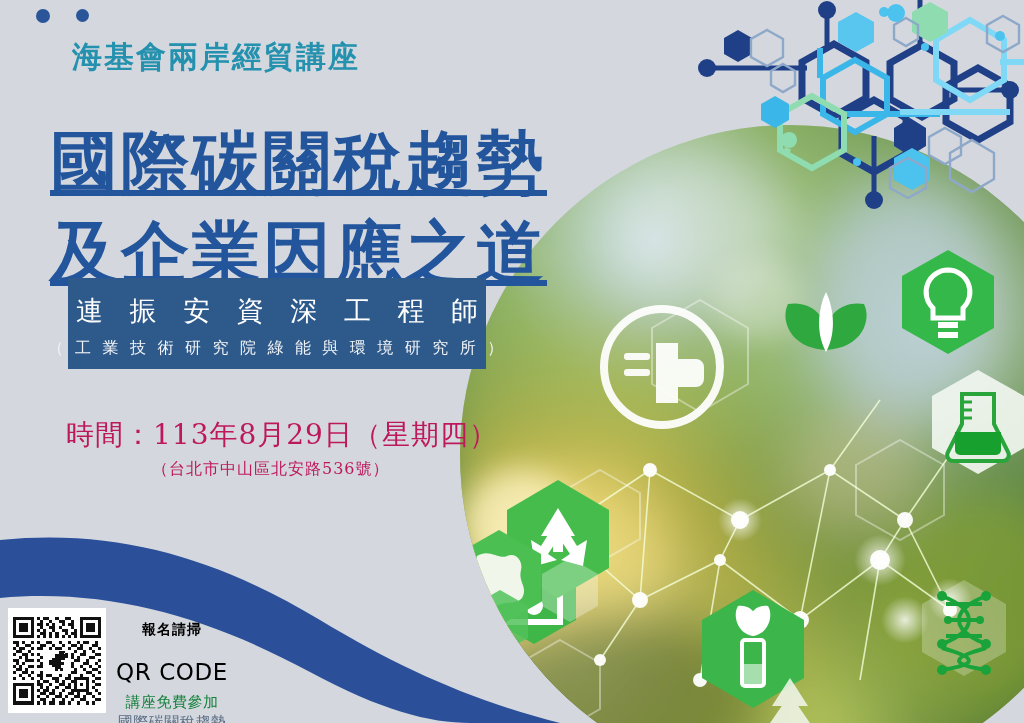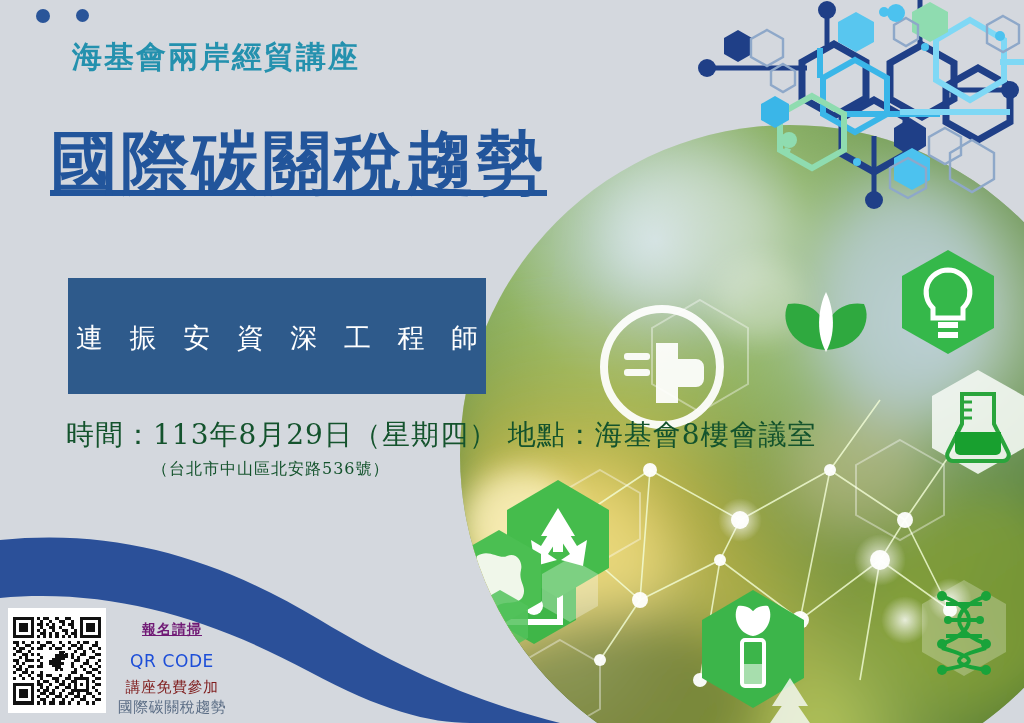--- a/index.html
+++ b/index.html
@@ -37,41 +37,41 @@
     line-height:1.32;
     letter-spacing:3px;
     white-space:nowrap;
     text-decoration:underline;
   }
   .maintitle .ln2{ display:block; }
 
   
   .speaker-box{
     position:absolute; left:68px; top:278px;
-    width:418px; height:116px;
+    width:418px; height:91px;
     background:#2e5a8b;
     display:flex; flex-direction:column;
     align-items:center; justify-content:center;
     padding-top:4px;
   }
   .speaker-name{
     color:#fff; font-size:27px; letter-spacing:9px;
     font-family:"DejaVu Sans","Liberation Sans",sans-serif;
     white-space:nowrap; padding-left:9px;
   }
   .speaker-org{
     color:#f2f4f7; font-size:16px; letter-spacing:3.2px;
     margin-top:9px; white-space:nowrap;
     font-family:"DejaVu Sans","Liberation Sans",sans-serif;
   }
 
   
   .info{
     position:absolute; left:66px; top:414px;
-    color:#14532d;
+    color:#be185d;
     font-family:"DejaVu Serif","Liberation Serif",serif;
     font-size:28px;
     line-height:1.53;
     letter-spacing:1px;
     white-space:nowrap;
   }
   .info .indent1{ padding-left:92px; display:block; }
   .info .indent2{ padding-left:86px; display:block; font-size:16px; }
 
   
@@ -80,23 +80,23 @@
     width:98px; height:105px;
     background:#fff; padding:5px;
   }
   .qr-wrap svg{ display:block; width:100%; height:100%; }
   .qr-texts{
     position:absolute; left:112px; top:620px;
     width:120px; text-align:center;
     font-family:"DejaVu Sans","Liberation Sans",sans-serif;
     line-height:1.34;
   }
-  .qr-l1{ color:#701a75; font-size:14px; letter-spacing:1px; font-weight:600; display:block;text-decoration:underline; }
-  .qr-l2{ color:#1d4ed8; font-size:17px; letter-spacing:.6px; display:block; margin-top:11px; }
-  .qr-l3{ color:#7f1d1d; font-size:15px; letter-spacing:.5px; display:block; margin-top:4px; }
+  .qr-l1{ color:#000000; font-size:14px; letter-spacing:1px; font-weight:600; display:block; }
+  .qr-l2{ color:#000000; font-size:23px; letter-spacing:.6px; display:block; margin-top:18px; }
+  .qr-l3{ color:#15803d; font-size:15px; letter-spacing:.5px; display:block; margin-top:4px; }
   .qr-l4{ color:#5b6d85; font-size:15px; letter-spacing:.5px; display:block; }
 </style>
 </head>
 <body>
 
 <div class="poster">
 
   <svg class="layer" viewBox="0 0 1024 723" xmlns="http://www.w3.org/2000/svg">
     <defs>
       <clipPath id="circClip">
@@ -361,29 +361,30 @@
     <path d="M0 598 C110 588 210 618 310 672 C380 710 430 723 470 723 L0 723 Z" fill="#d4d8de"></path>
   </svg>
 
   <span class="dot" id="dot-a"></span>
   <span class="dot" id="dot-b"></span>
 
   <div class="subtitle">海基會兩岸經貿講座</div>
 
   <div class="maintitle">
     <span class="ln1">國際碳關稅趨勢</span>
+    <span class="ln2">及企業因應之道</span>
   </div>
 
   <div class="speaker-box">
     <div class="speaker-name">連 振 安  資 深 工 程 師</div>
+    <div class="speaker-org">（ 工 業 技 術 研 究 院 綠 能 與 環 境 研 究 所 ）</div>
   </div>
 
   <div class="info">
     <span>時間：113年8月29日（星期四）</span>
-    <span>地點：海基會8樓會議室</span>
     <span class="indent2">（台北市中山區北安路536號）</span>
   </div>
 
   <div class="qr-wrap">
     <svg viewBox="0 0 29 29" xmlns="http://www.w3.org/2000/svg" shape-rendering="crispEdges">
       <rect width="29" height="29" fill="#fff"></rect>
       <g fill="#111">
 
         <rect x="0" y="0" width="7" height="1"></rect>
           <rect x="0" y="6" width="7" height="1"></rect>

